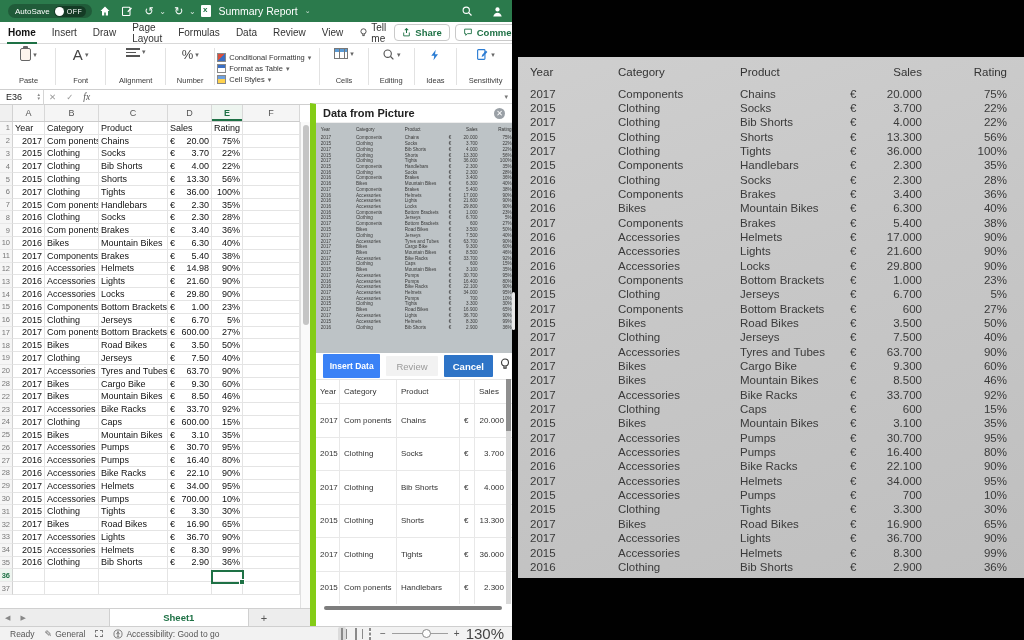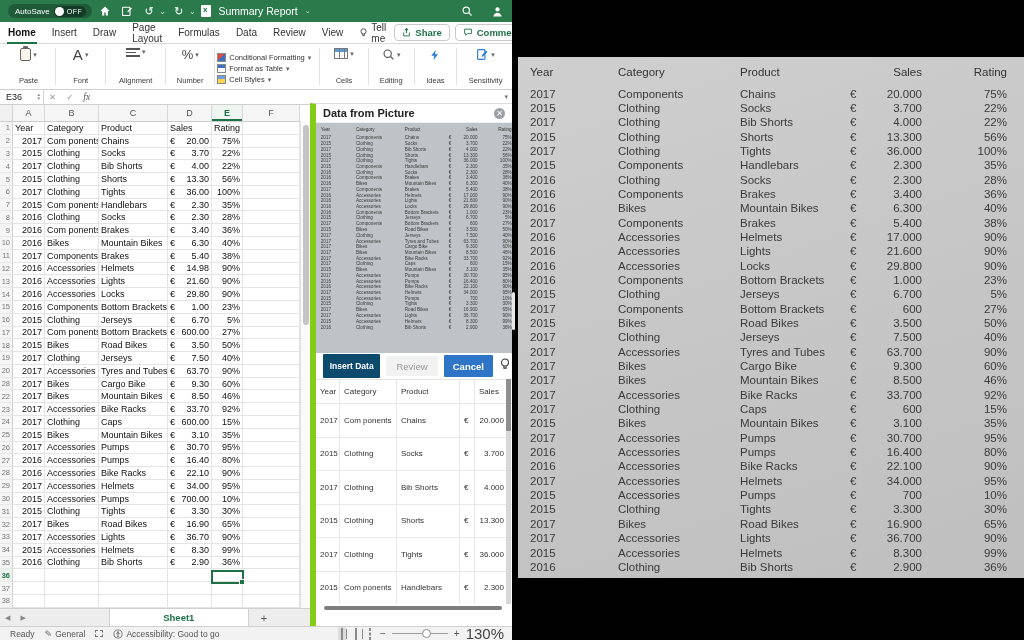--- a/index.html
+++ b/index.html
@@ -103,21 +103,21 @@
   
   #pane{position:absolute;left:310px;top:103px;width:202px;height:523px;background:#fff;
     border-left:6px solid #84cc16;border-top:1px solid #dcdcdc;}
   #pane-hd{height:19px;display:flex;align-items:center;padding:0 7px;border-bottom:1px solid #eee;}
   #pane-title{font-size:11px;font-weight:bold;color:#222;}
   #pane-close{margin-left:auto;width:11px;height:11px;border-radius:50%;background:#9aa0a6;color:#fff;
     font-size:8px;line-height:11px;text-align:center;}
   #thumb{position:absolute;left:0;top:19px;width:202px;height:230px;overflow:hidden;background:#b7bdc1;}
   .thumb-inner{width:506px;height:575px;background:#bdc3c6;position:relative;transform:scale(0.4);transform-origin:0 0;}
   #pane-btns{position:absolute;left:0;top:249px;width:202px;height:26px;display:flex;align-items:center;gap:6px;padding:0 7px;}
-  #btn-insert{width:58px;height:24px;background:#0c4a6e;color:#fff;font-size:8.5px;font-weight:bold;
+  #btn-insert{width:58px;height:24px;background:#3b82f6;color:#fff;font-size:8.5px;font-weight:bold;
     display:flex;align-items:center;justify-content:center;text-align:right;line-height:9px;border-radius:1px;}
   #btn-review{width:52px;height:20px;background:#f2f2f2;color:#9a9a9a;font-size:9.5px;
     display:flex;align-items:center;justify-content:center;border-radius:1px;}
   #btn-cancel{width:50px;height:22px;background:#2e74c7;color:#fff;font-size:9.5px;font-weight:bold;
     display:flex;align-items:center;justify-content:center;border-radius:1px;}
   #pane-bulb{margin-left:auto;}
   
   #preview{position:absolute;left:0;top:275px;width:202px;height:225px;overflow:hidden;border-top:1px solid #e5e5e5;}
   .pvrow{display:grid;grid-template-columns:24px 57px 63px 15px 34px 40px;height:33.5px;}
   .pvrow.h{height:24px;}
@@ -813,29 +813,20 @@
           <div class="rnum sel">36</div>
           <div class="gc cA"></div>
           <div class="gc cB"></div>
           <div class="gc cC"></div>
           <div class="gc cD"></div>
           <div class="gc cE"></div>
           <div class="gc cF"></div>
         </div>
         <div class="grow">
           <div class="rnum">37</div>
-          <div class="gc cA"></div>
-          <div class="gc cB"></div>
-          <div class="gc cC"></div>
-          <div class="gc cD"></div>
-          <div class="gc cE"></div>
-          <div class="gc cF"></div>
-        </div>
-        <div class="grow">
-          <div class="rnum">38</div>
           <div class="gc cA"></div>
           <div class="gc cB"></div>
           <div class="gc cC"></div>
           <div class="gc cD"></div>
           <div class="gc cE"></div>
           <div class="gc cF"></div>
         </div>
       </div>
     <div id="selbox"></div>
     <div id="vscroll">

